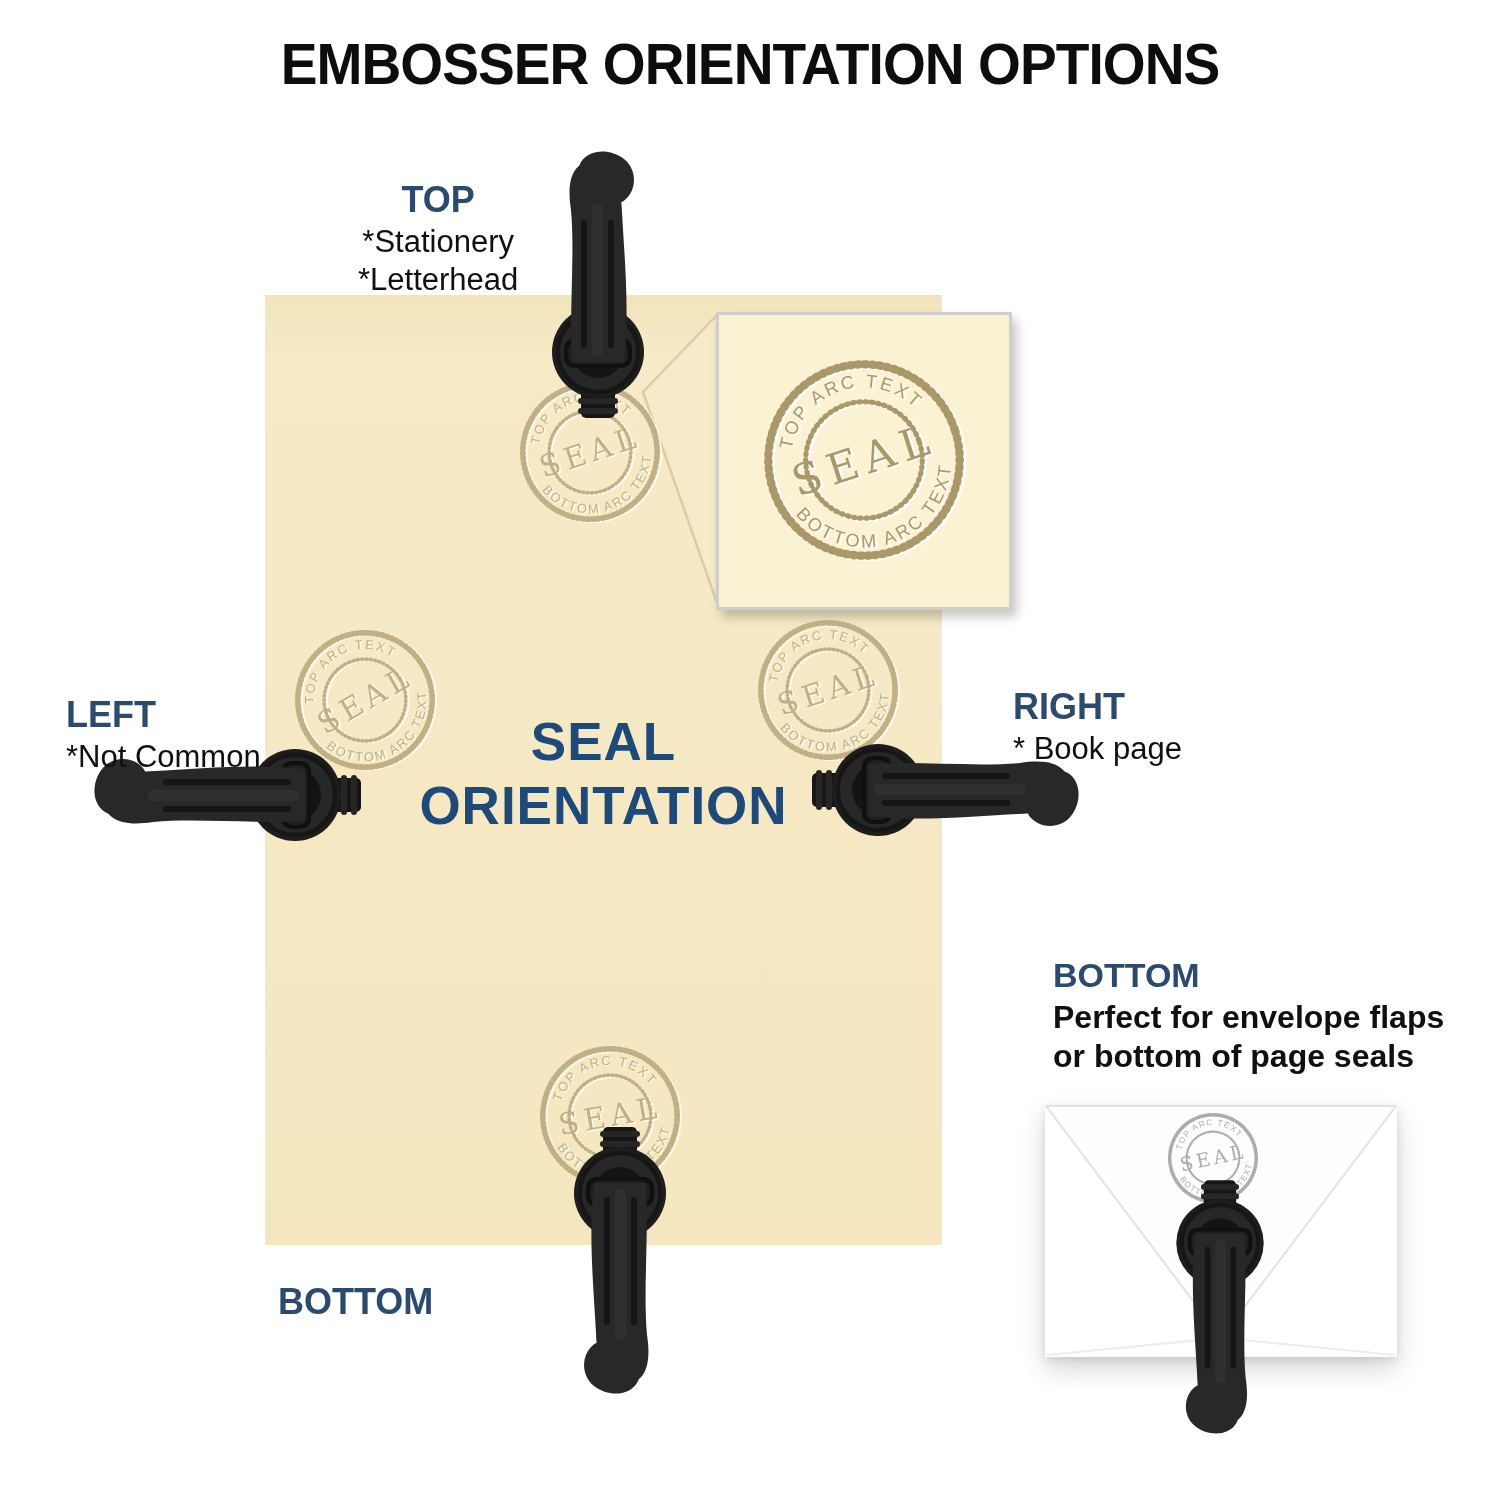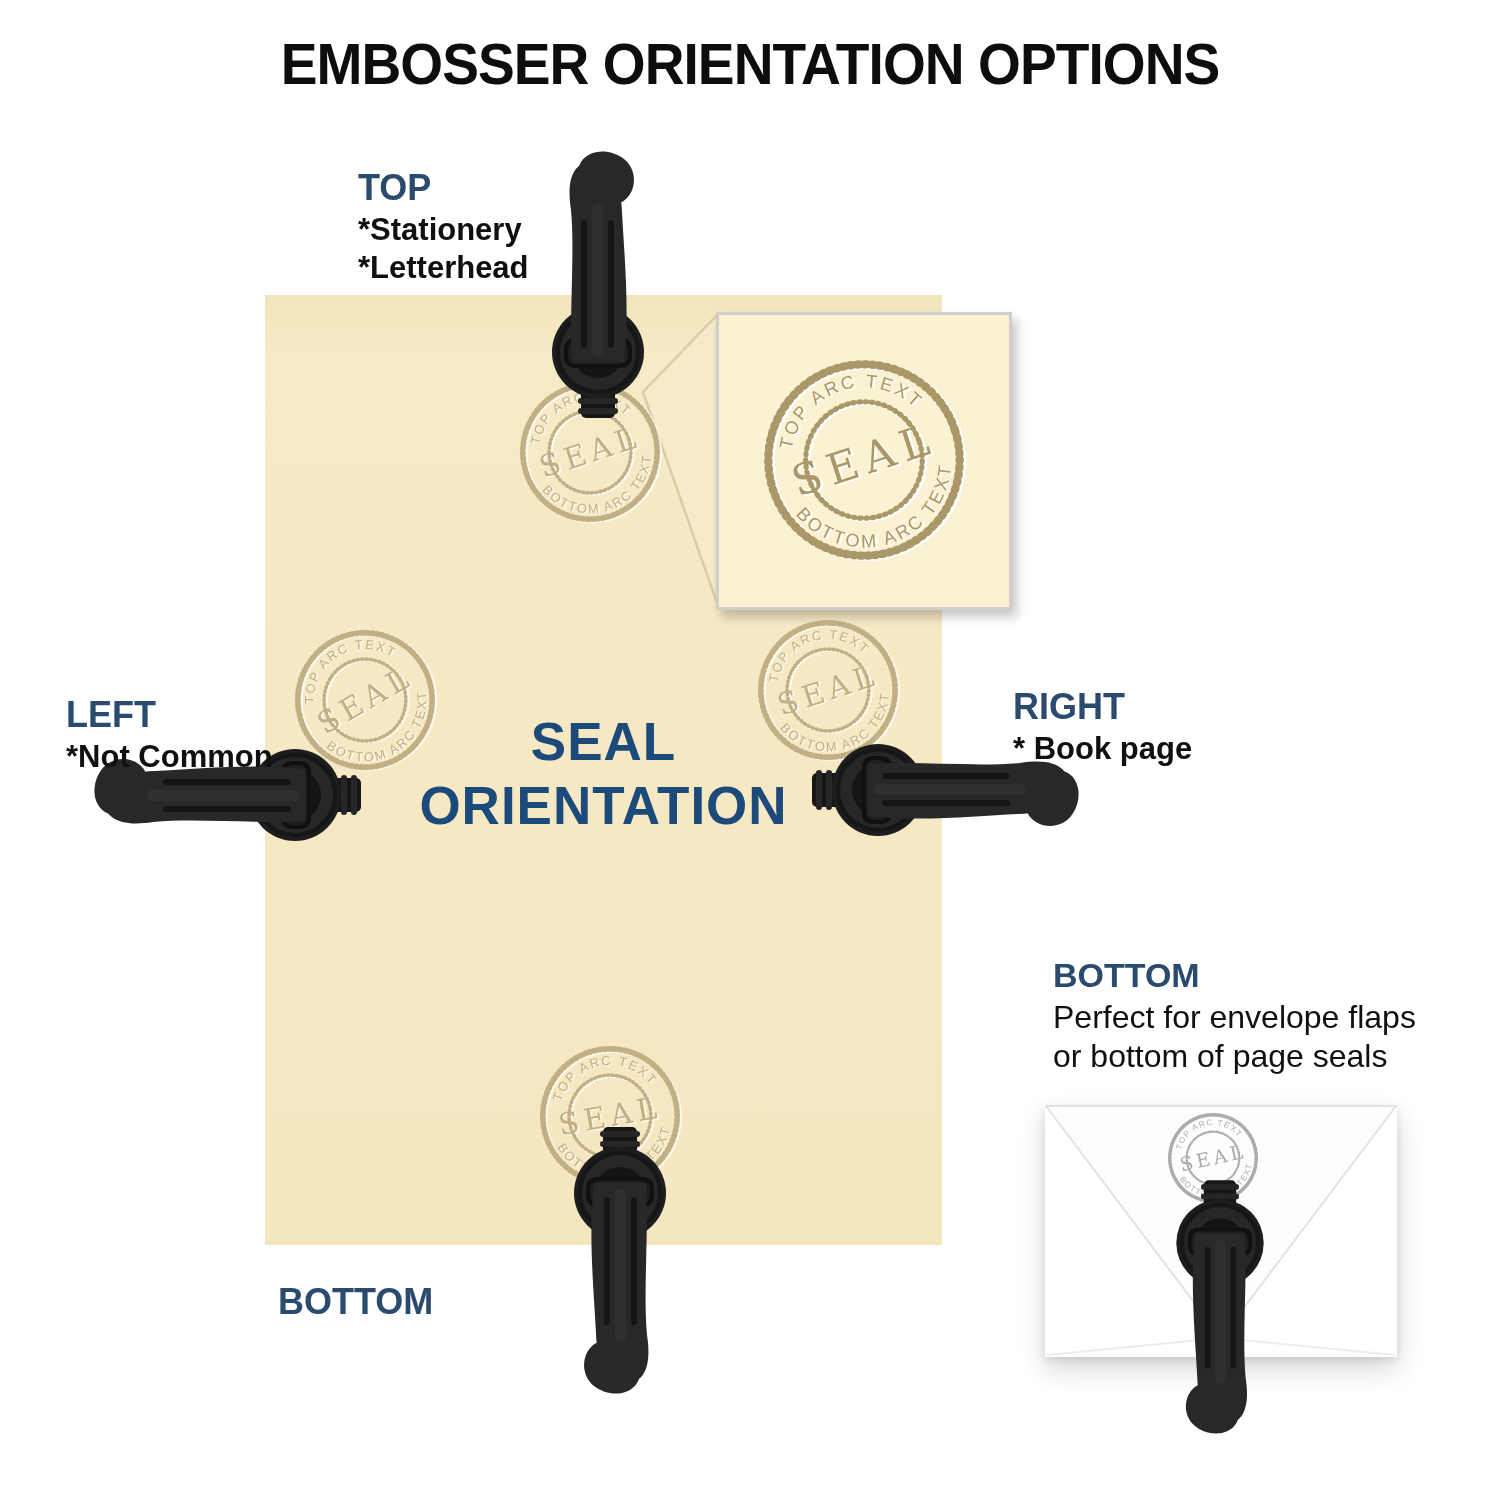--- a/index.html
+++ b/index.html
@@ -27,23 +27,23 @@
   }
   .envelope{
     position:absolute;left:1045px;top:1105px;width:352px;height:252px;
     box-shadow:0 12px 26px rgba(0,0,0,.16), 0 3px 8px rgba(0,0,0,.10);
     background:#ffffff;
   }
   .envelope svg{display:block;}
   
   .lbl{position:absolute;}
   .lbl .h{font-size:36px;font-weight:700;color:#2a4a6e;line-height:40px;margin:0 0 3px 0;}
-  .lbl .t{font-size:31px;font-weight:700;color:#101010;line-height:38px;margin:0;}
+  .lbl .t{font-size:31px;font-weight:400;color:#101010;line-height:38px;margin:0;}
   .lbl-bottom-right .h{font-size:34px;}
-  .lbl-bottom-right .t{font-size:32px;font-weight:400;line-height:39px;}
+  .lbl-bottom-right .t{font-size:32px;font-weight:700;line-height:39px;}
   
   .center-text{
     position:absolute;left:265px;top:710px;width:677px;text-align:center;
     color:#1c4a7a;font-weight:700;font-size:53px;line-height:64px;letter-spacing:1px;
   }
   
   .arc-text{font-family:"Liberation Sans",sans-serif;font-size:17.5px;font-weight:400;letter-spacing:2.6px;fill:currentColor;}
   .seal-center-text{font-family:"DejaVu Serif",serif;font-size:41px;letter-spacing:7px;text-anchor:middle;fill:currentColor;}
   .defs-svg{position:absolute;width:0;height:0;}
 </style>
@@ -173,21 +173,21 @@
     <g transform="translate(1220 1243) scale(0.95)">
         <use href="#embosser-art"></use>
       </g>
   </svg>
 
   <div class="center-text">
     <div>SEAL</div>
     <div>ORIENTATION</div>
   </div>
 
-  <div class="lbl" style="left:358px;top:168px;">
+  <div class="lbl" style="left:358px;top:180px;text-align:center;">
     <p class="h">TOP</p>
     <p class="t">*Stationery</p>
     <p class="t">*Letterhead</p>
   </div>
 
   <div class="lbl" style="left:66px;top:695px;">
     <p class="h">LEFT</p>
     <p class="t">*Not Common</p>
   </div>
 

